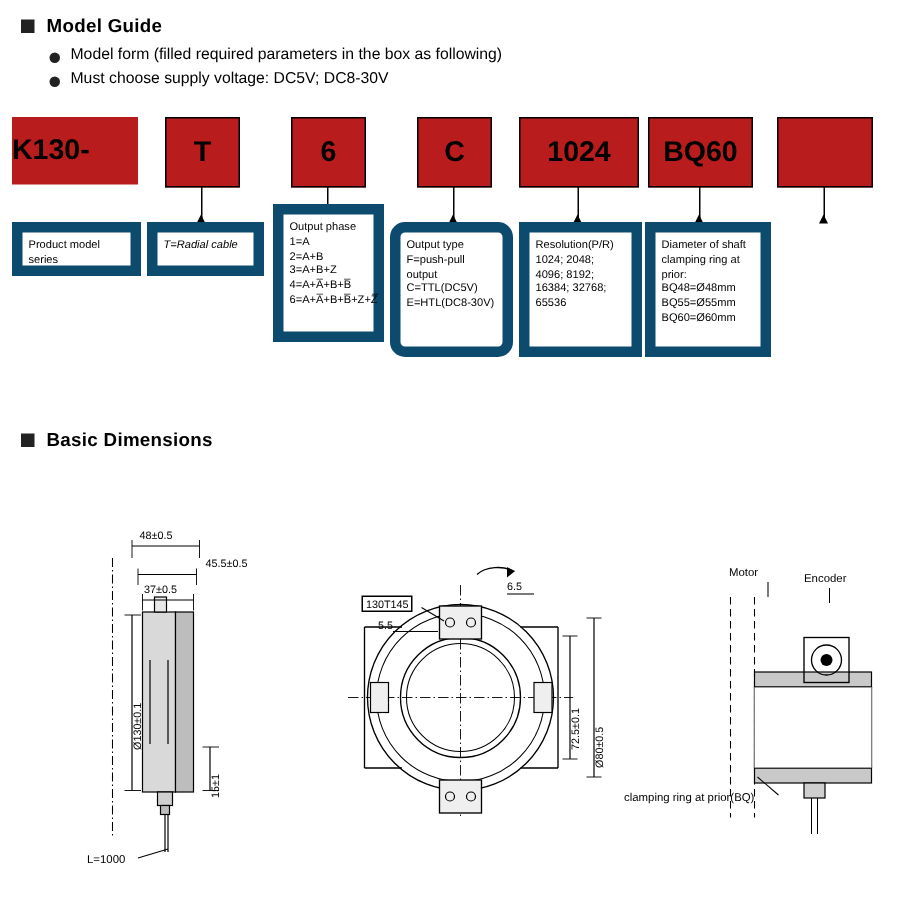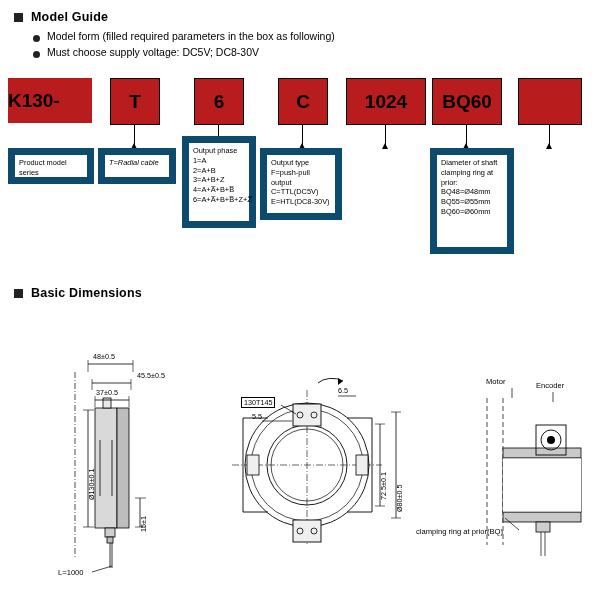--- a/index.html
+++ b/index.html
@@ -82,25 +82,30 @@
 
   <div class="desc-box" style="left:8px;top:148px;width:86px;height:36px;white-space:pre-line;">Product model
 series</div>
   <div class="desc-box" style="left:98px;top:148px;width:78px;height:36px;white-space:pre-line;font-style:italic;">T=Radial cable</div>
   <div class="desc-box" style="left:182px;top:136px;width:74px;height:92px;white-space:pre-line;">Output phase
 1=A
 2=A+B
 3=A+B+Z
 4=A+A̅+B+B̅
 6=A+A̅+B+B̅+Z+Z̅</div>
-  <div class="desc-box" style="left:260px;top:148px;width:82px;height:72px;white-space:pre-line;">Output type
+  <div class="desc-box" style="left:260px;top:148px;width:82px;height:90px;white-space:pre-line;border-radius:10px;">Output type
 F=push-pull output
 C=TTL(DC5V)
 E=HTL(DC8-30V)</div>
-  <div class="desc-box" style="left:430px;top:148px;width:84px;height:106px;white-space:pre-line;">Diameter of shaft
+  <div class="desc-box" style="left:346px;top:148px;width:82px;height:90px;white-space:pre-line;">Resolution(P/R)
+1024;      2048;
+4096;      8192;
+16384;   32768;
+65536</div>
+  <div class="desc-box" style="left:430px;top:148px;width:84px;height:90px;white-space:pre-line;">Diameter of shaft
 clamping ring at
 prior:
 BQ48=Ø48mm
 BQ55=Ø55mm
 BQ60=Ø60mm</div>
 
   <div class="sec-head" style="left:14px;top:286px;">
     <span class="sq"></span>
     <span class="txt">Basic Dimensions</span>
   </div>

